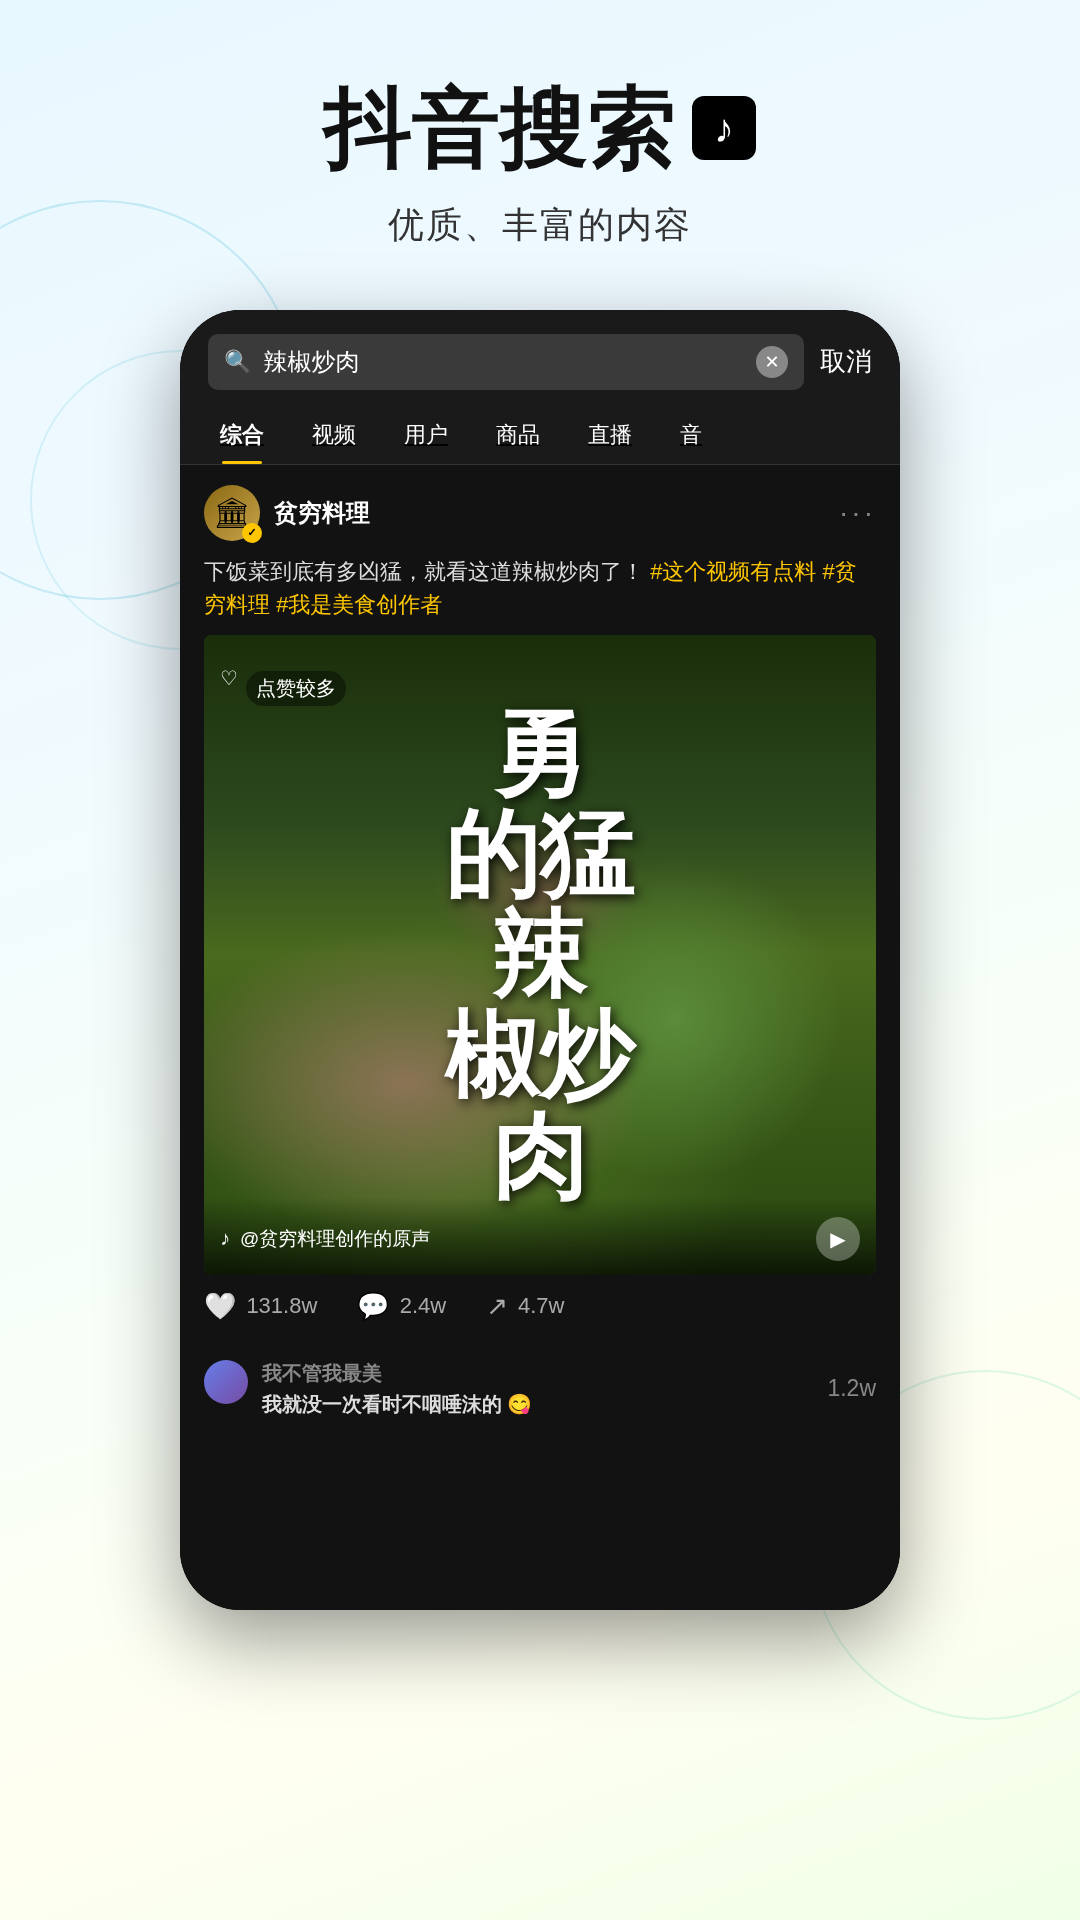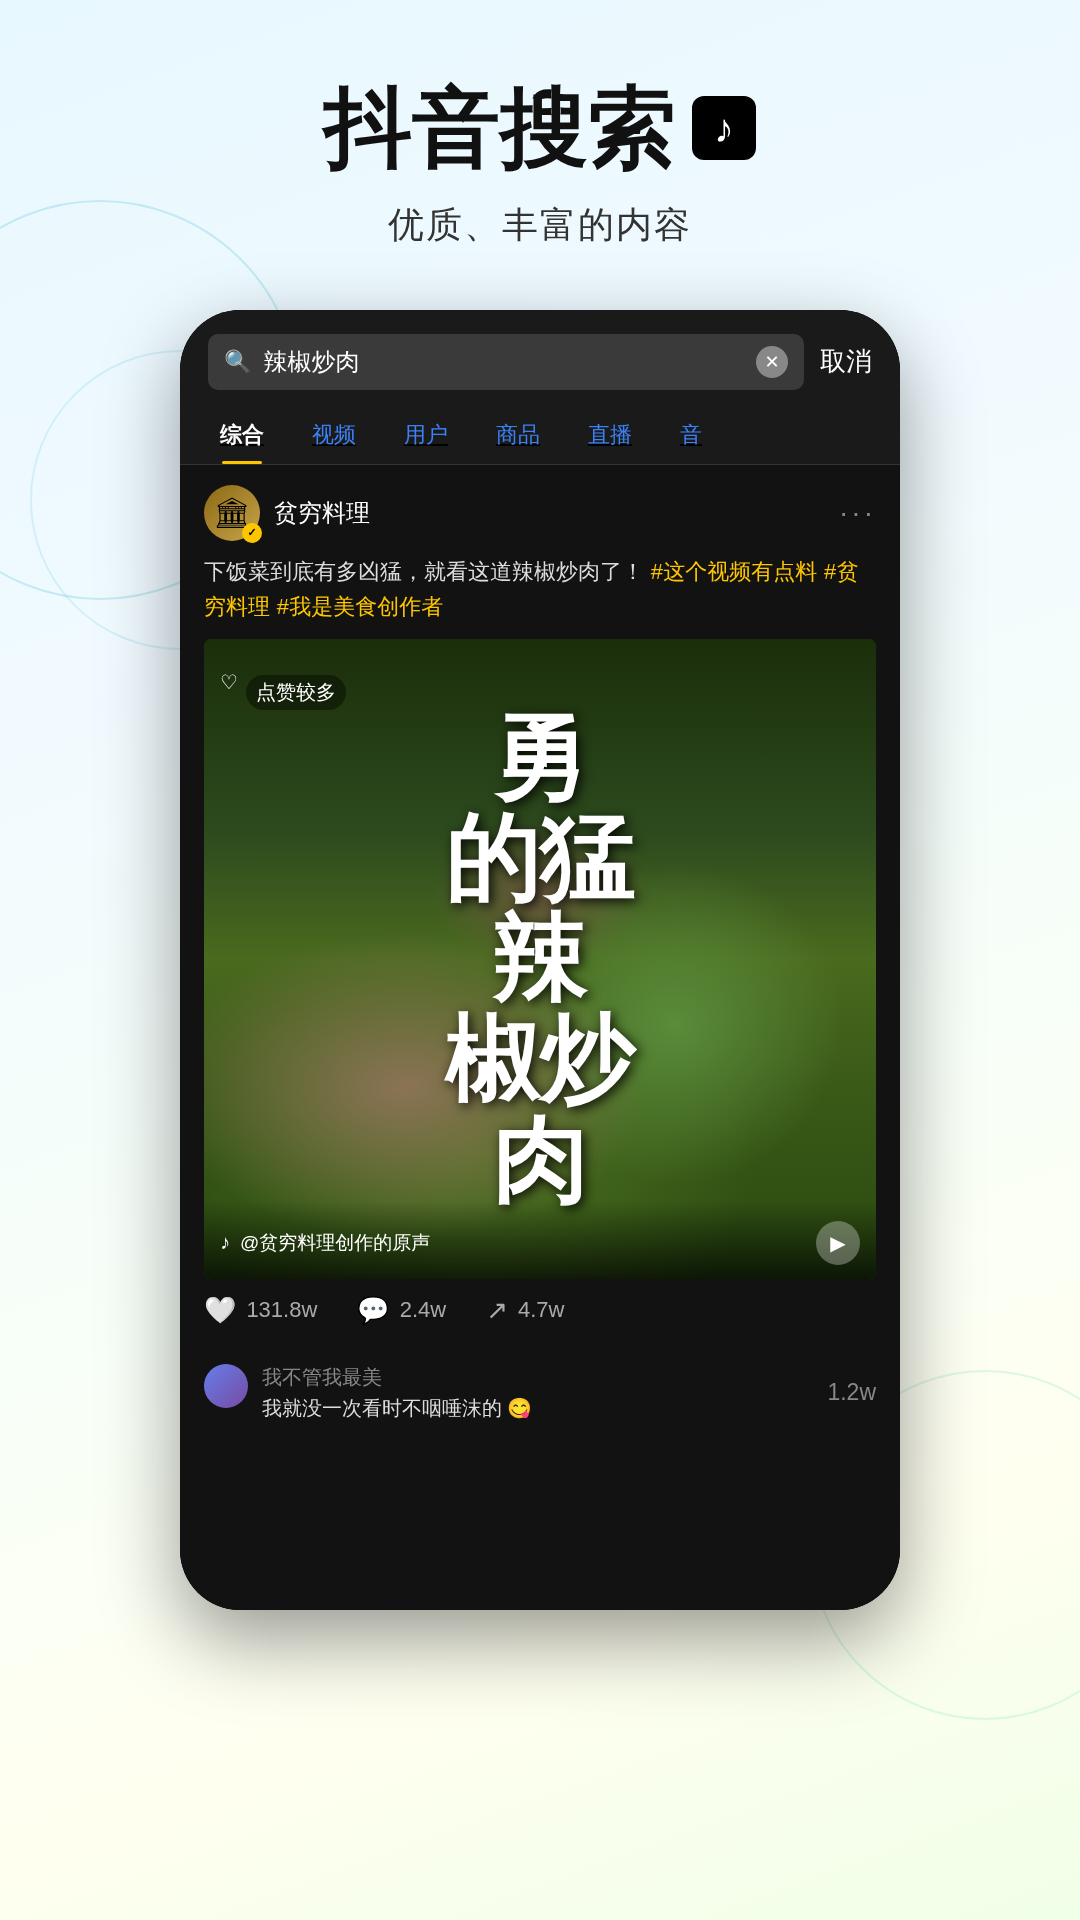--- a/index.html
+++ b/index.html
@@ -151,21 +151,21 @@
       display: flex;
       background: #1a1a1a;
       padding: 0 16px;
       border-bottom: 1px solid #333;
       overflow: hidden;
       text-decoration: underline;
     }
 
     .tab-item {
       padding: 14px 24px;
-      color: #3b82f6;
+      color: #ffffff;
       font-size: 22px;
       position: relative;
       flex-shrink: 0;
     }
 
     .tab-item.active {
       color: #fff;
       font-weight: 600;
     }
 
@@ -233,21 +233,21 @@
       align-items: center;
       justify-content: center;
       font-size: 11px;
       color: #000;
       font-weight: bold;
     }
 
     .author-name {
       color: #fff;
       font-size: 24px;
-      font-weight: 400;
+      font-weight: 700;
       margin-left: 14px;
     }
 
     .post-meta-left {
       display: flex;
       align-items: center;
     }
 
     .more-icon {
       color: #888;
@@ -257,21 +257,20 @@
 
     .post-text {
       color: #ddd;
       font-size: 22px;
       line-height: 1.5;
       margin-bottom: 14px;
     }
 
     .hashtag {
       color: #FEC600;
-      font-family: Liberation Mono, monospace;
     }
 
     
     .video-container {
       position: relative;
       width: 100%;
       height: 640px;
       background: #000;
       border-radius: 8px;
       overflow: hidden;
@@ -413,20 +412,21 @@
     .comment-avatar {
       width: 44px;
       height: 44px;
       border-radius: 50%;
       background: linear-gradient(135deg, #667eea, #764ba2);
       flex-shrink: 0;
     }
 
     .comment-content {
       flex: 1;
+      font-weight: bold;
     }
 
     .comment-username {
       color: #888;
       font-size: 20px;
     }
 
     .comment-text {
       color: #ddd;
       font-size: 20px;

